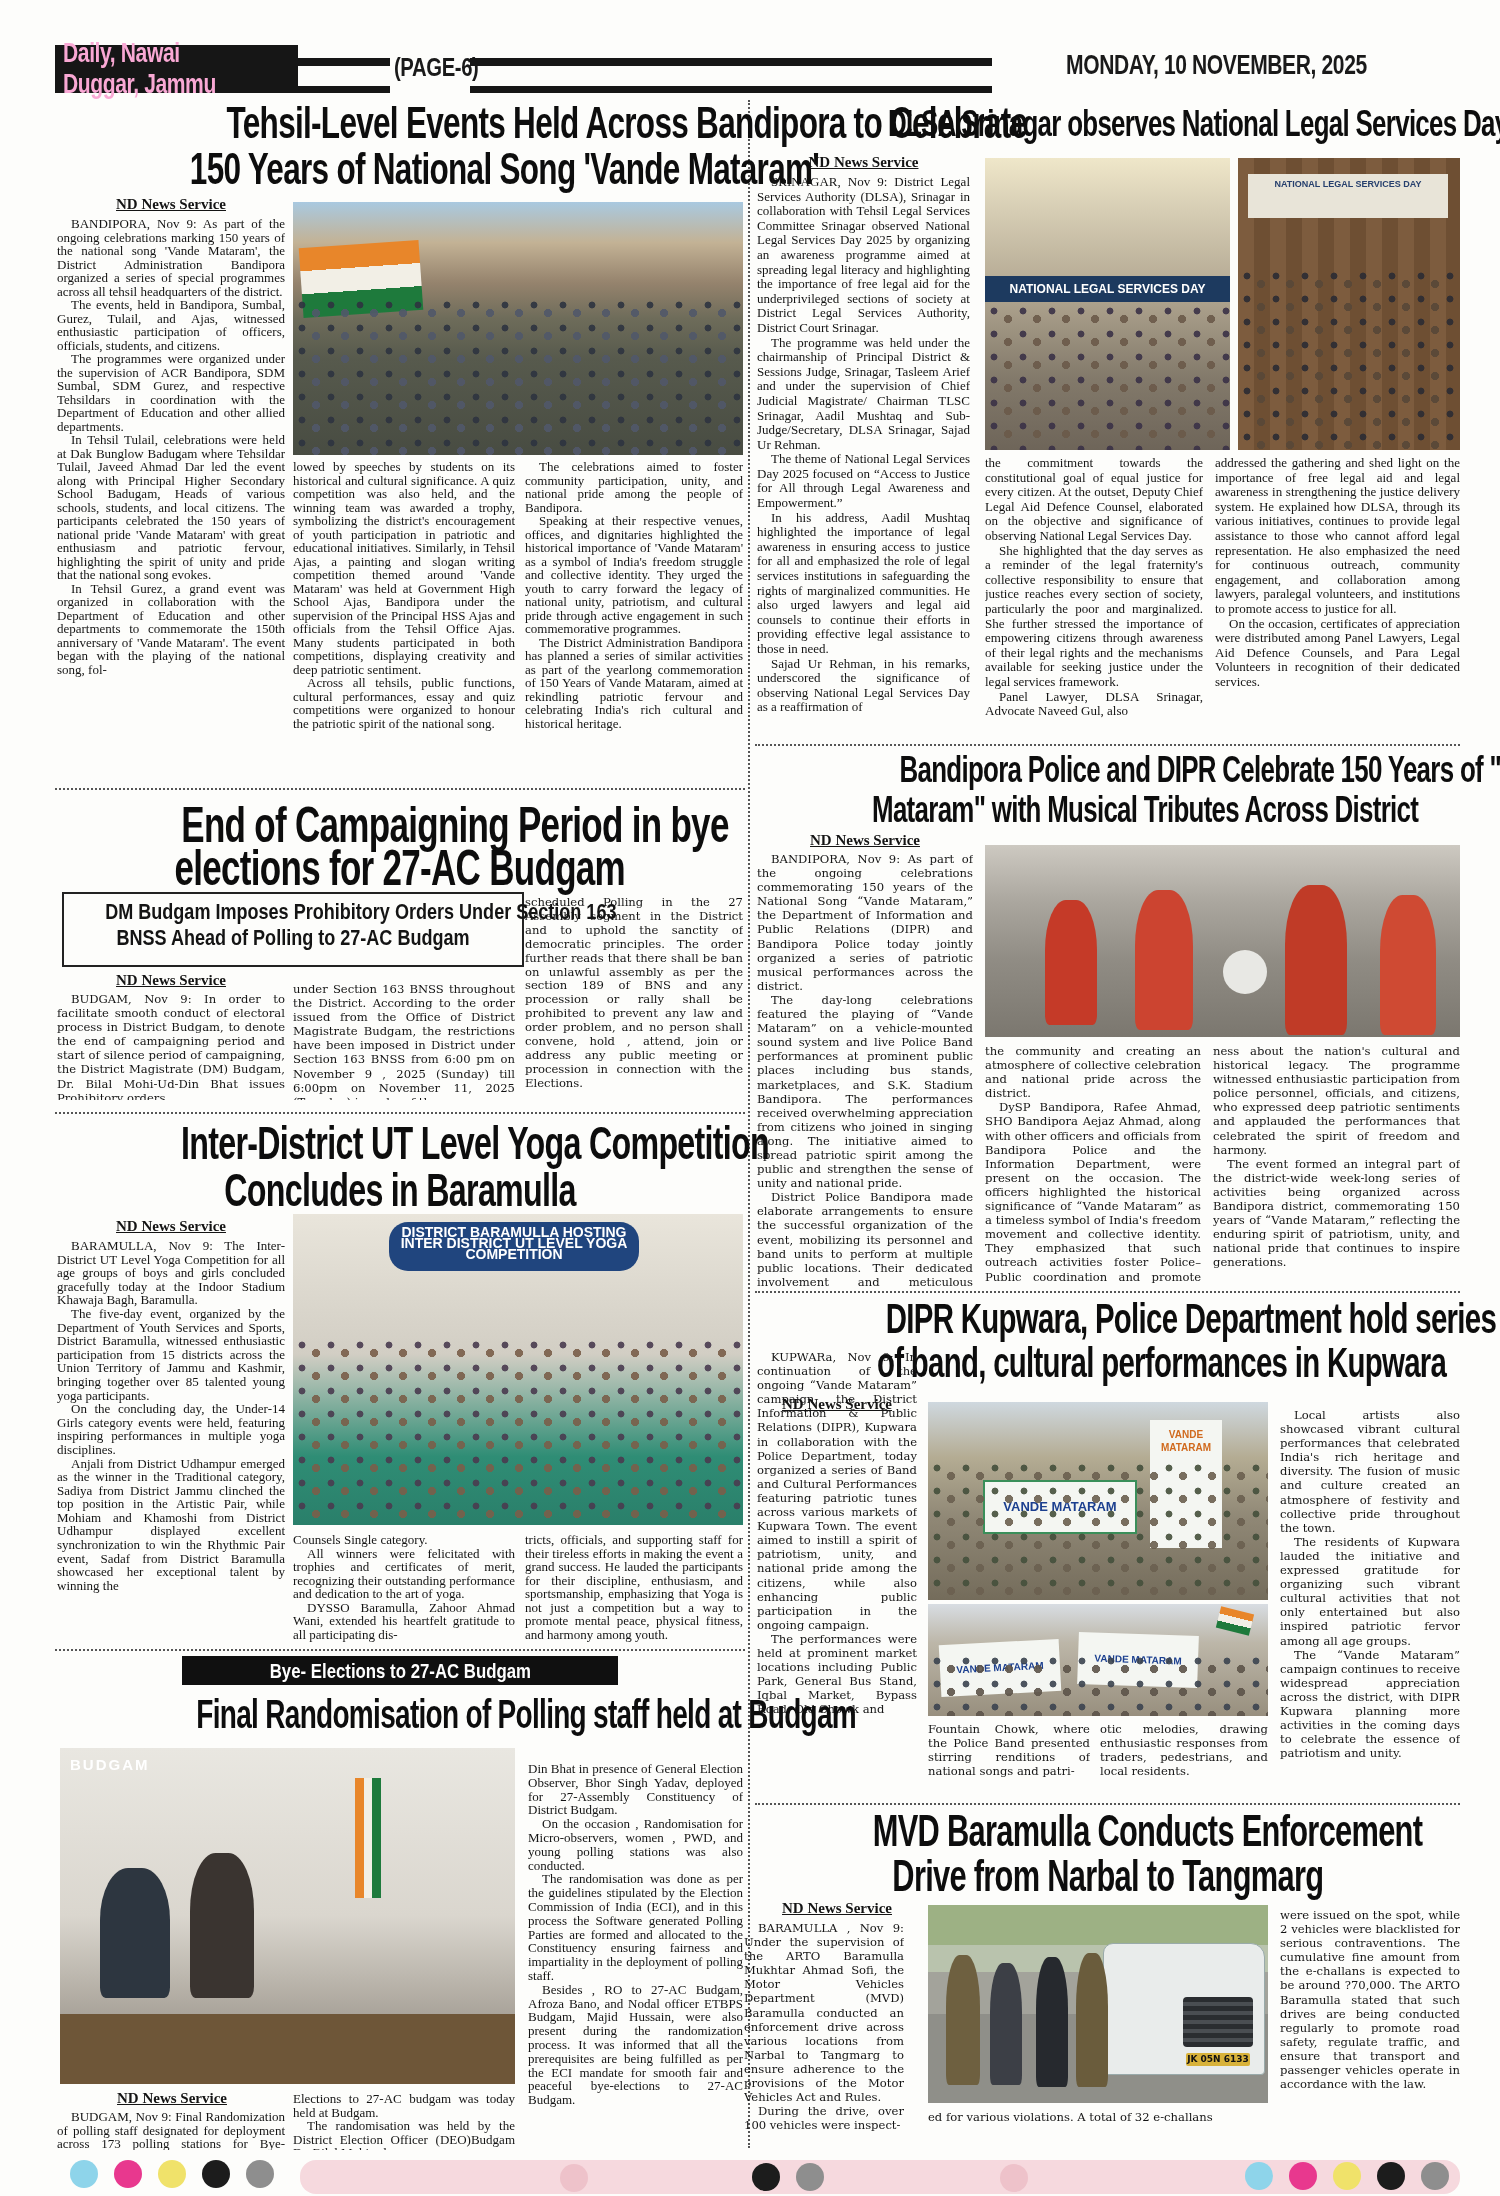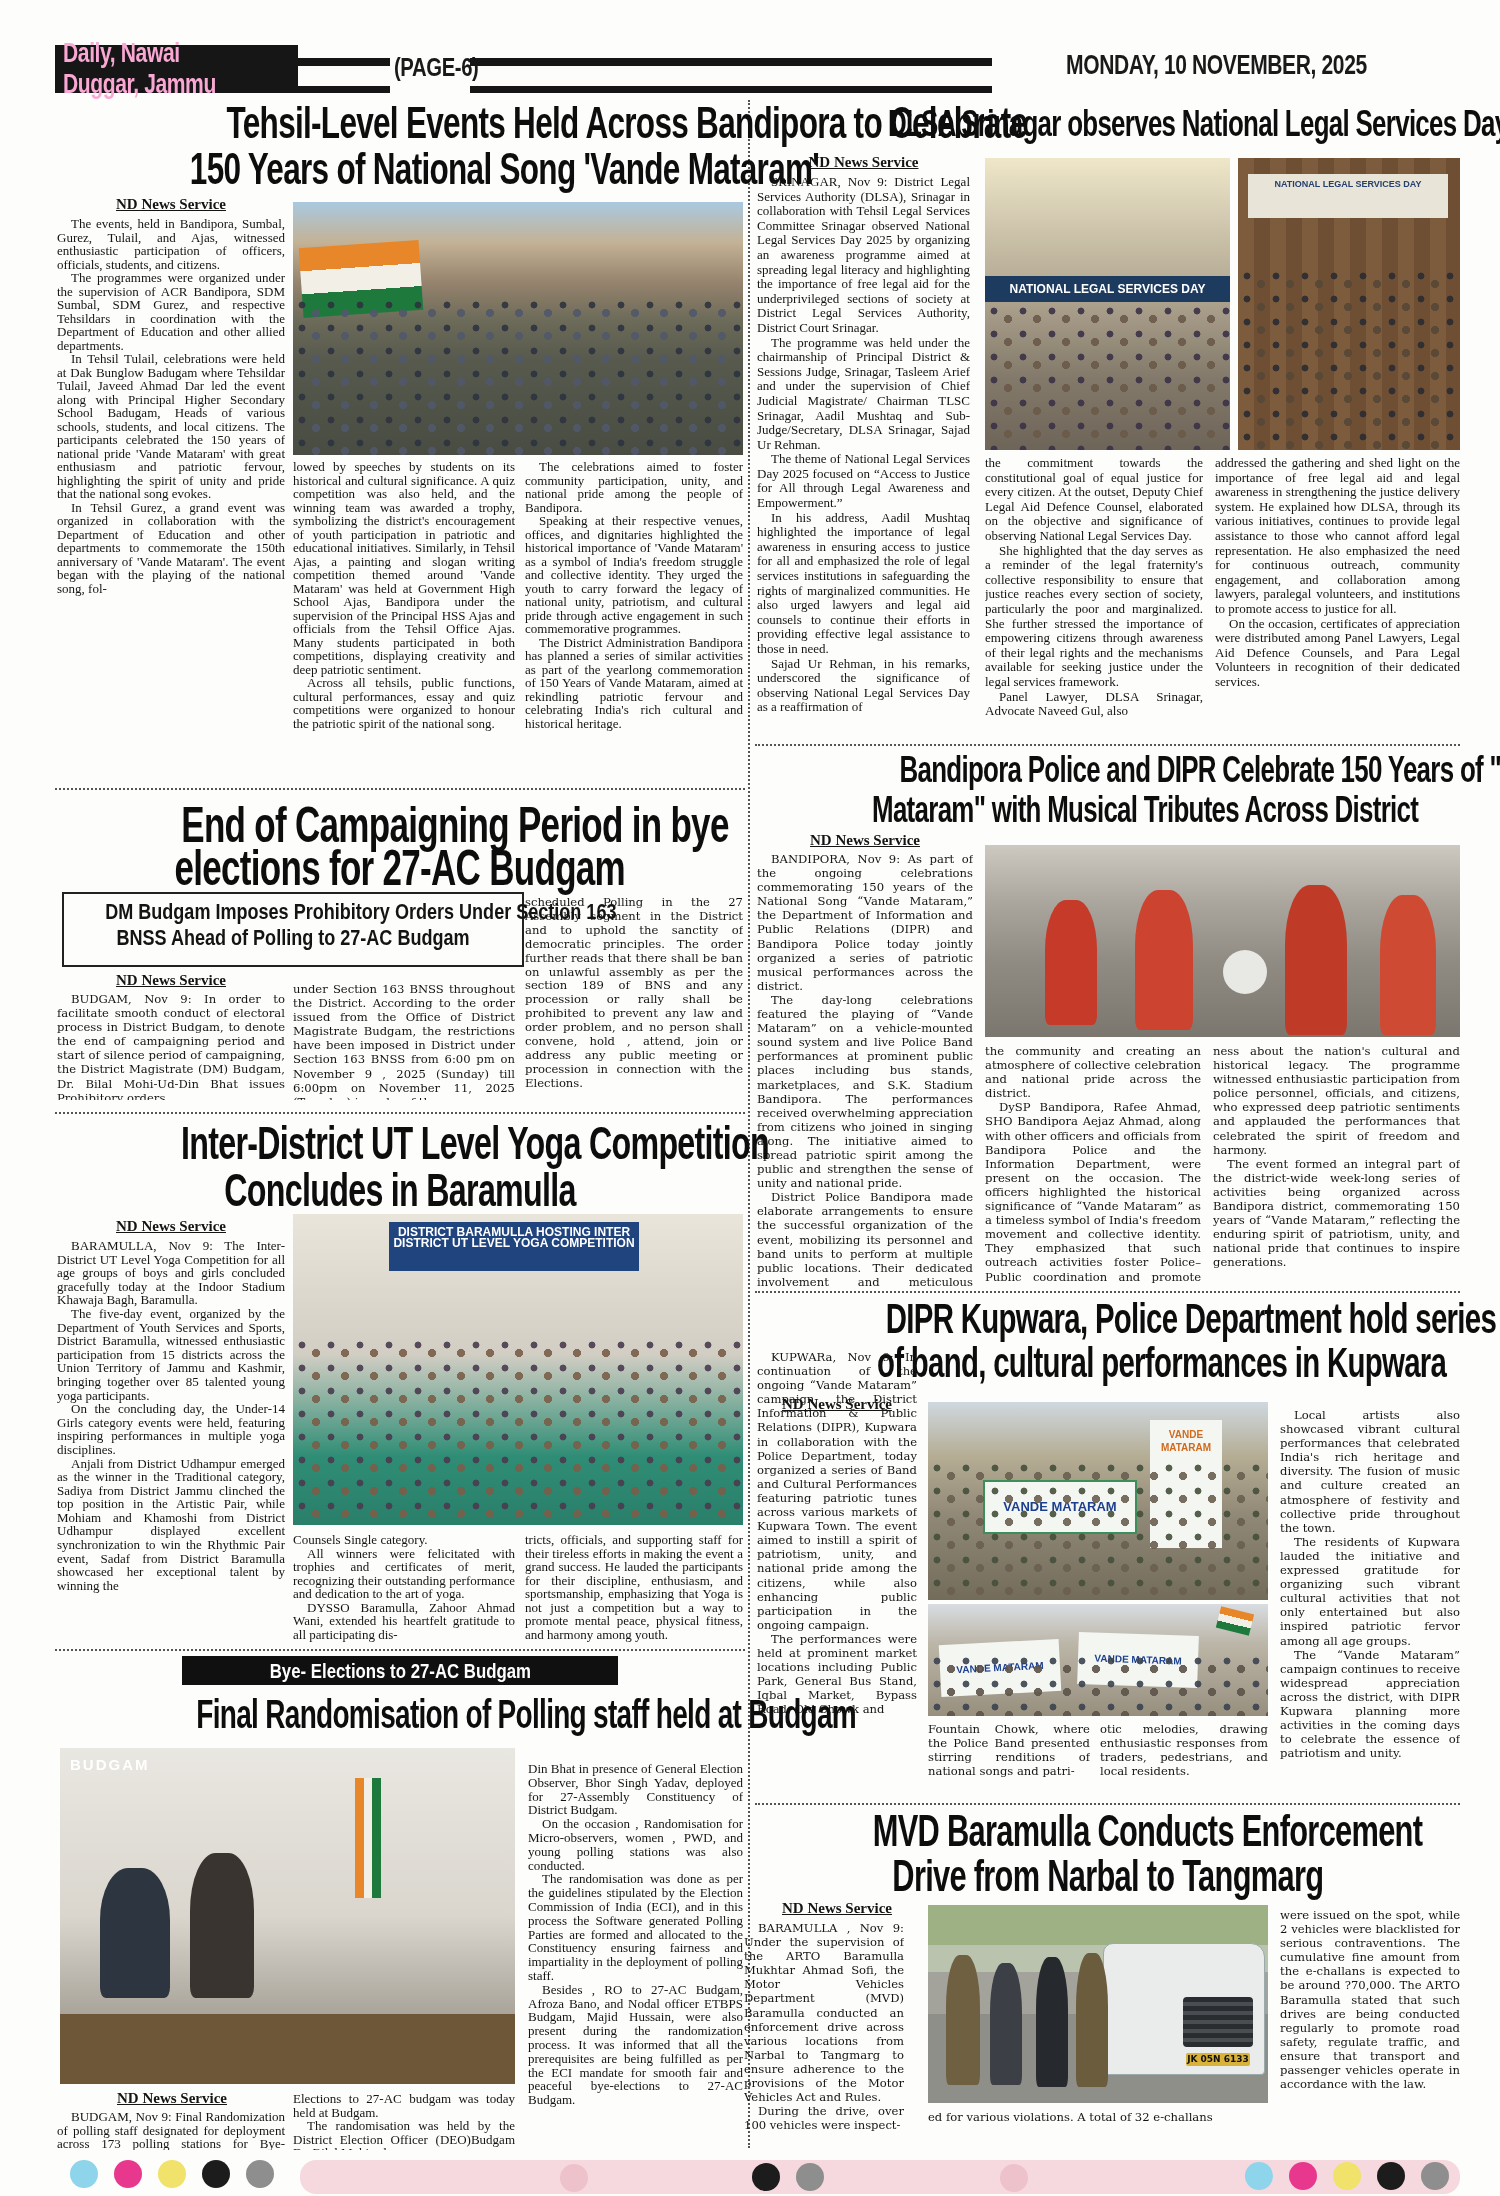--- a/index.html
+++ b/index.html
@@ -76,20 +76,21 @@
   </div>
 
   <div class="vsep" style="left:748px;top:100px;height:2048px;"></div>
 
   <div class="hl" style="left:55px;top:100px;width:690px;">
     <span style="font-size:45px;line-height:46px;">Tehsil-Level Events Held Across Bandipora to Celebrate</span></div>
   <div class="hl" style="left:55px;top:146px;width:690px;">
     <span style="font-size:45px;line-height:46px;">150 Years of National Song 'Vande Mataram'</span></div>
   <div class="byline" style="left:57px;top:196px;width:228px;"><span>ND News Service</span></div>
   <div class="col serif1" style="left:57px;top:217px;width:228px;height:568px;">
+      <p>BANDIPORA, Nov 9: As part of the ongoing celebrations marking 150 years of the national song 'Vande Mataram', the District Administration Bandipora organized a series of special programmes across all tehsil headquarters of the district.</p>
       <p>The events, held in Bandipora, Sumbal, Gurez, Tulail, and Ajas, witnessed enthusiastic participation of officers, officials, students, and citizens.</p>
       <p>The programmes were organized under the supervision of ACR Bandipora, SDM Sumbal, SDM Gurez, and respective Tehsildars in coordination with the Department of Education and other allied departments.</p>
       <p>In Tehsil Tulail, celebrations were held at Dak Bunglow Badugam where Tehsildar Tulail, Javeed Ahmad Dar led the event along with Principal Higher Secondary School Badugam, Heads of various schools, students, and local citizens. The participants celebrated the 150 years of national pride 'Vande Mataram' with great enthusiasm and patriotic fervour, highlighting the spirit of unity and pride that the national song evokes.</p>
       <p>In Tehsil Gurez, a grand event was organized in collaboration with the Department of Education and other departments to commemorate the 150th anniversary of 'Vande Mataram'. The event began with the playing of the national song, fol-</p>
     </div>
   <div class="photo" id="ph-a1" style="left:293px;top:202px;width:450px;height:253px;">
     <div class="flag" style="left:8px;top:42px;width:120px;height:70px;transform:rotate(-4deg);"></div>
     <div class="crowd" style="top:38%;height:62%;--c1:#2e3440;--c2:#51586a;"></div>
   </div>
   <div class="col serif1" style="left:293px;top:460px;width:222px;height:324px;" data-noindent-first="">
@@ -184,21 +185,21 @@
   <div class="hl" style="left:55px;top:1167px;width:690px;">
     <span style="font-size:46px;line-height:47px;">Concludes in Baramulla</span></div>
   <div class="byline" style="left:57px;top:1218px;width:228px;"><span>ND News Service</span></div>
   <div class="col serif1" style="left:57px;top:1239px;width:228px;height:408px;line-height:13.6px;">
       <p>BARAMULLA, Nov 9: The Inter-District UT Level Yoga Competition for all age groups of boys and girls concluded gracefully today at the Indoor Stadium Khawaja Bagh, Baramulla.</p>
       <p>The five-day event, organized by the Department of Youth Services and Sports, District Baramulla, witnessed enthusiastic participation from 15 districts across the Union Territory of Jammu and Kashmir, bringing together over 85 talented young yoga participants.</p>
       <p>On the concluding day, the Under-14 Girls category events were held, featuring inspiring performances in multiple yoga disciplines.</p>
       <p>Anjali from District Udhampur emerged as the winner in the Traditional category, Sadiya from District Jammu clinched the top position in the Artistic Pair, while Mohiam and Khamoshi from District Udhampur displayed excellent synchronization to win the Rhythmic Pair event, Sadaf from District Baramulla showcased her exceptional talent by winning the</p>
     </div>
   <div class="photo" id="ph-yoga" style="left:293px;top:1214px;width:450px;height:311px;">
-    <div class="pbanner" style="left:96px;top:8px;width:250px;height:44px;background:#20457e;color:#fff;font-size:12px;line-height:11px;padding-top:5px;">DISTRICT BARAMULLA HOSTING INTER DISTRICT UT LEVEL YOGA COMPETITION</div>
+    <div class="pbanner" style="left:96px;top:8px;width:250px;height:44px;background:#20457e;color:#fff;font-size:14px;line-height:11px;padding-top:5px;border-radius:19px;">DISTRICT BARAMULLA HOSTING INTER DISTRICT UT LEVEL YOGA COMPETITION</div>
     <div class="crowd" style="top:40%;height:60%;--c1:#4a3c50;--c2:#7a5f4a;"></div>
   </div>
   <div class="col serif1" style="left:293px;top:1533px;width:222px;height:114px;" data-noindent-first="">
       <p>Counsels Single category.</p>
       <p>All winners were felicitated with trophies and certificates of merit, recognizing their outstanding performance and dedication to the art of yoga.</p>
       <p>DYSSO  Baramulla,  Zahoor Ahmad Wani, extended his heartfelt gratitude to all participating dis-</p>
     </div>
   <div class="col serif1" style="left:525px;top:1533px;width:218px;height:114px;" data-noindent-first="">
       <p>tricts, officials, and supporting staff for their tireless efforts in making the event a grand success. He lauded the participants for their discipline, enthusiasm, and sportsmanship, emphasizing that Yoga is not just a competition but a way to promote mental peace, physical fitness, and harmony among youth.</p>
     </div>

